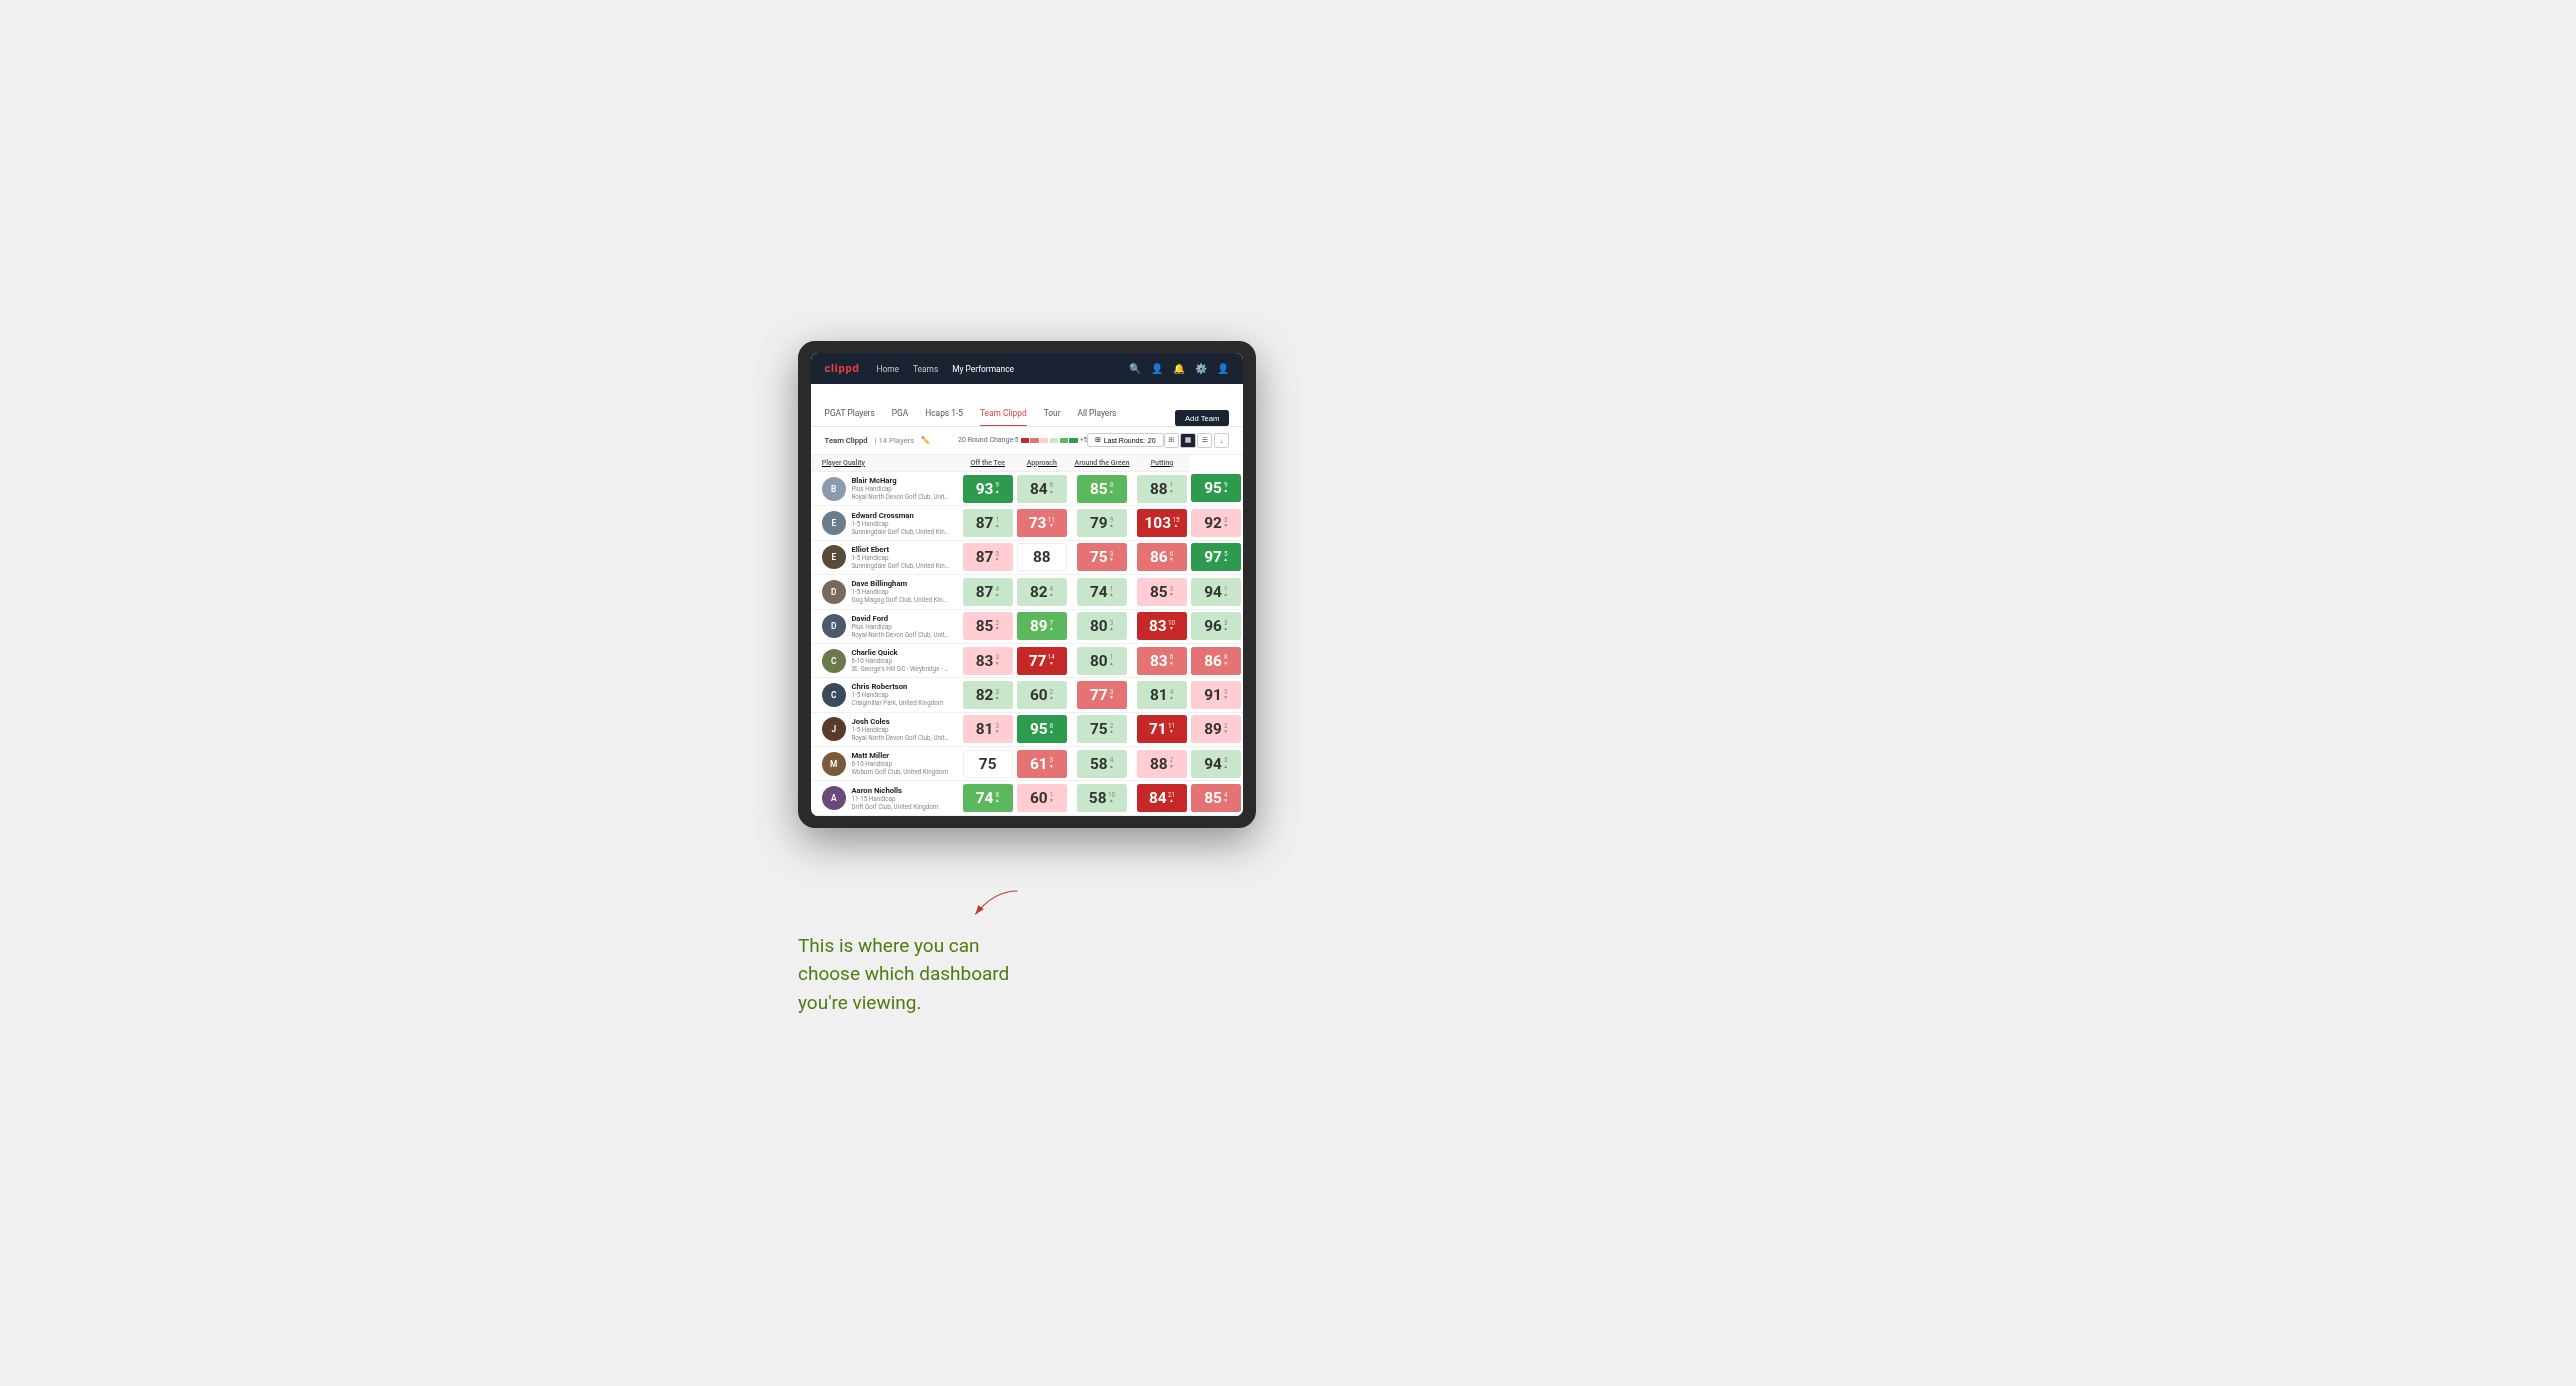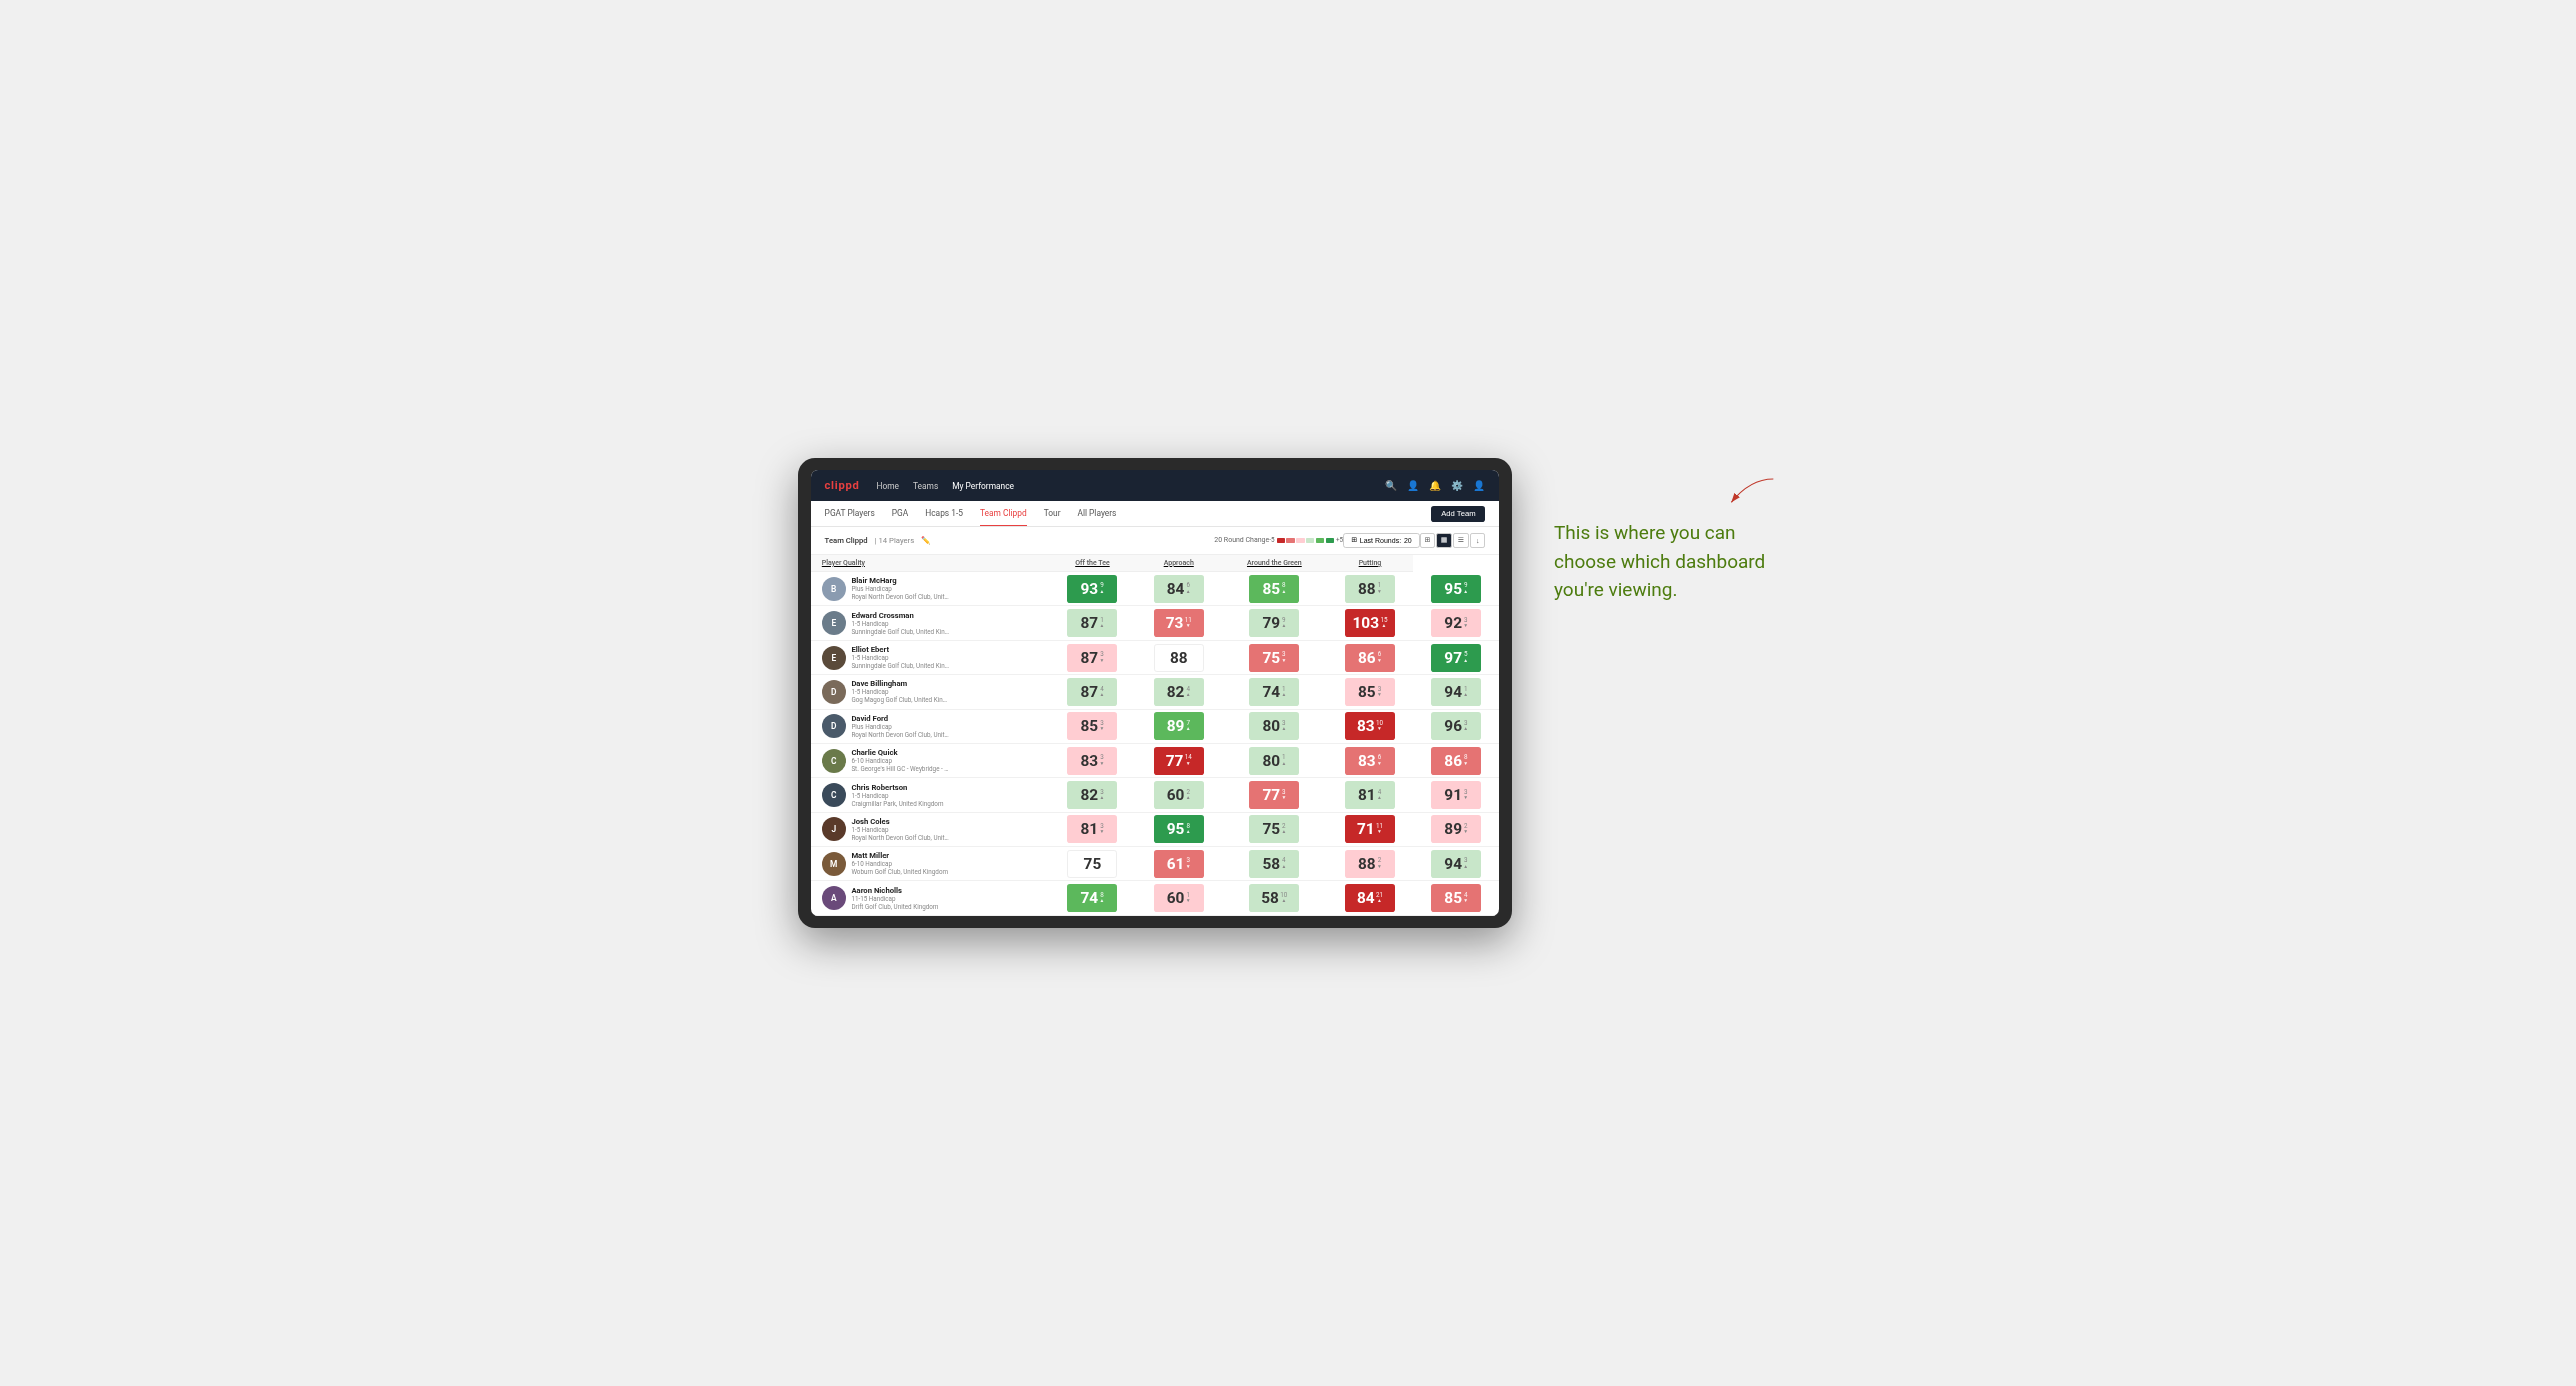--- a/index.html
+++ b/index.html
@@ -12,20 +12,21 @@
       min-height: 100vh;
       padding: 28px;
     }
 
     .page-wrapper {
       display: flex;
       align-items: flex-start;
       gap: 42px;
       width: 100%;
       max-width: 980px;
+      flex-direction: column;
     }
 
     
     .tablet-frame {
       background: #2a2a2a;
       border-radius: 17px;
       padding: 12.6px;
       box-shadow: 0 14px 42px rgba(0,0,0,0.4);
       flex: 1;
       min-width: 0;
@@ -80,23 +81,23 @@
     .nav-icon {
       color: #ccc;
       font-size: 9.8px;
       cursor: pointer;
     }
 
     
     .sub-nav {
       background: #fff;
       display: flex;
-      align-items: center;
+      align-items: flex-end;
       padding: 0 14px;
-      height: 26px;
+      height: 43px;
       border-bottom: 0.7px solid #e5e5e5;
       gap: 17px;
     }
 
     .sub-nav-link {
       color: #555;
       font-size: 8.4px;
       cursor: pointer;
       padding: 7px 0;
       border-bottom: 1.4px solid transparent;

